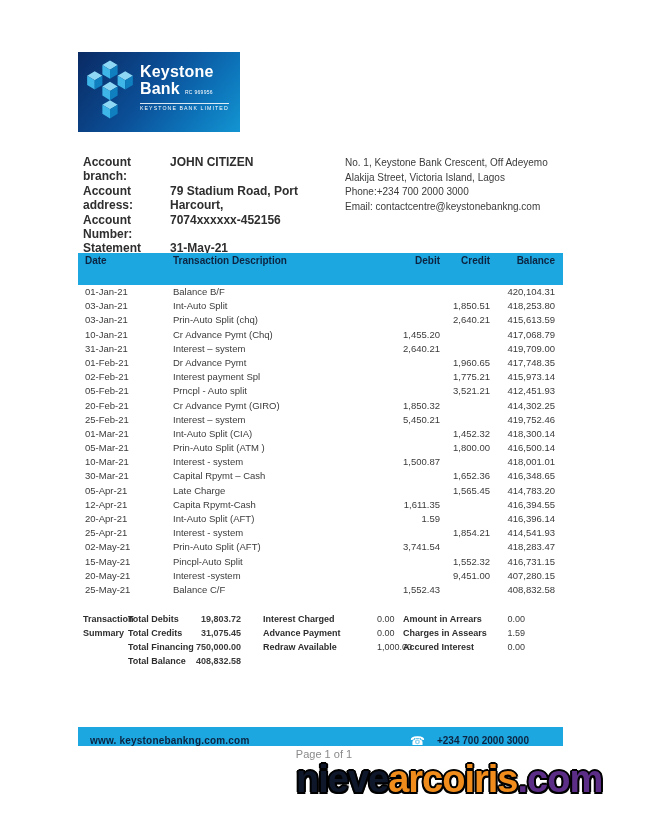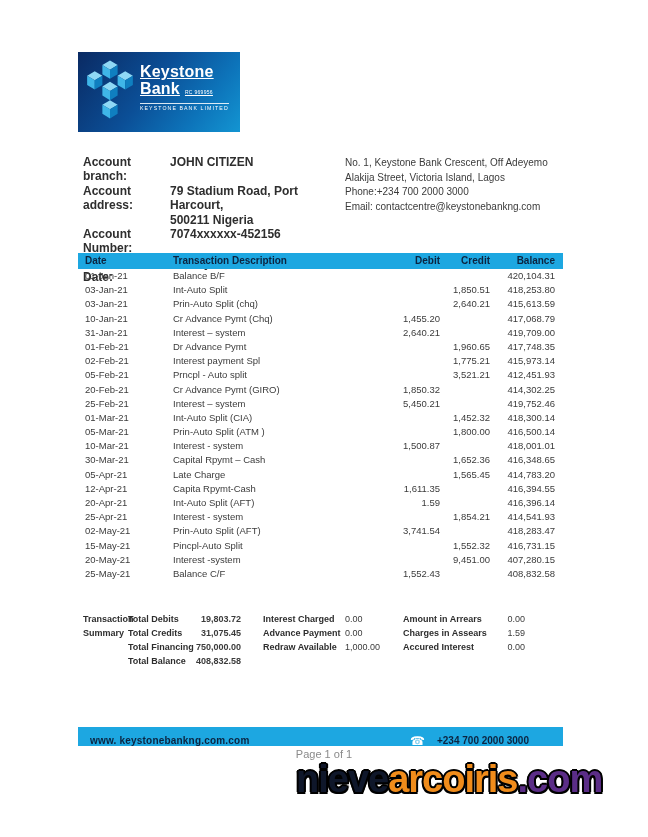--- a/index.html
+++ b/index.html
@@ -10,21 +10,21 @@
     overflow:hidden; margin:0 auto; color:#3b3b3b;
   }
 
   
   .logo {
     position:absolute; left:78px; top:52px; width:162px; height:80px;
     background:linear-gradient(128deg,#0a2a63 0%,#0b4f97 45%,#0d74ba 75%,#1395d2 100%);
     display:flex; align-items:flex-start; overflow:hidden;
   }
   .logo-cubes { margin:7px 0 0 4px; flex:none; }
-  .logo-text { margin:12px 0 0 2px; color:#ffffff; line-height:1;text-decoration:underline; }
+  .logo-text { margin:12px 0 0 2px; color:#ffffff; line-height:1; }
   .brand1 { font-size:16px; font-weight:bold; letter-spacing:0.2px; }
   .brand2row { display:flex; align-items:flex-end; margin-top:1px; }
   .brand2 { font-size:16px; font-weight:bold; letter-spacing:0.2px; }
   .rc { font-size:5px; margin:0 0 2px 5px; letter-spacing:0.3px; }
   .logo-sub {
     font-size:5.2px; letter-spacing:1.1px; margin-top:4px; padding-top:2px;
     border-top:0.5px solid rgba(255,255,255,0.85); display:inline-block;
   }
 
   
@@ -32,39 +32,39 @@
   .acct-row { display:grid; grid-template-columns:87px 1fr; line-height:14.4px; }
   .acct-label { font-weight:bold; color:#2e2e2e; }
   .acct-value { font-weight:bold; color:#2e2e2e; }
   .contact { position:absolute; left:345px; top:156px; width:240px; font-size:10px; color:#3b3b3b; }
   .contact-line { line-height:14.6px; }
 
   
   .ttable { position:absolute; left:78px; top:253px; width:485px; }
   .thead {
     display:grid; grid-template-columns:88px 175px 92px 50px 65px;
-    background:#1da7e1; height:16px; line-height:16px;
+    background:#1da7e1; height:32px; line-height:16px;
     padding:0 2px 0 7px; font-size:10px; font-weight:bold; color:#0c2440;
   }
   .thead .num { text-align:right; }
   .trow {
     display:grid; grid-template-columns:88px 175px 92px 50px 65px;
     height:14.2px; line-height:14.2px; padding:0 6px 0 7px; font-size:9.5px;
     color:#3b3b3b;
   }
   .trow .num { text-align:right; }
 
   
   .summary { position:absolute; left:83px; top:612px; width:470px; height:62px; font-size:9px; }
   .sum-title { position:absolute; left:0; top:0; width:46px; font-weight:bold; color:#2e2e2e; line-height:14px; white-space:nowrap; }
   .sum-col1 { position:absolute; left:45px; top:0; }
   .sum-col1 .sum-row { display:grid; grid-template-columns:66px 47px; line-height:14px; }
   .sum-col1 .sum-val { text-align:right;font-weight:bold; }
   .sum-col2 { position:absolute; left:180px; top:0; }
-  .sum-col2 .sum-row { display:grid; grid-template-columns:82px 50px; line-height:14px; }
+  .sum-col2 .sum-row { display:grid; grid-template-columns:82px 50px; line-height:14px;gap:32px; }
   .sum-col3 { position:absolute; left:320px; top:0; }
   .sum-col3 .sum-row { display:grid; grid-template-columns:100px 22px; line-height:14px; }
   .sum-col3 .sum-val { text-align:right; }
   .sum-label { font-weight:bold; color:#2e2e2e; white-space:nowrap; }
   .sum-val { color:#3b3b3b; }
 
   
   .footerbar {
     position:absolute; left:78px; top:727px; width:485px; height:19px;
     background:#1da7e1; display:flex; align-items:center;
@@ -137,24 +137,20 @@
       <div class="acct-row">
         <div class="acct-label">Account branch:</div>
         <div class="acct-value">JOHN CITIZEN</div>
       </div>
 
       <div class="acct-row">
         <div class="acct-label">Account address:</div>
         <div class="acct-value">79 Stadium Road, Port Harcourt,</div>
       </div>
 
-      <div class="acct-row">
-        <div class="acct-label"></div>
-        <div class="acct-value">500211 Nigeria</div>
-      </div>
 
       <div class="acct-row">
         <div class="acct-label">Account Number:</div>
         <div class="acct-value">7074xxxxxx-452156</div>
       </div>
 
       <div class="acct-row">
         <div class="acct-label">Statement Date:</div>
         <div class="acct-value">31-May-21</div>
       </div>

